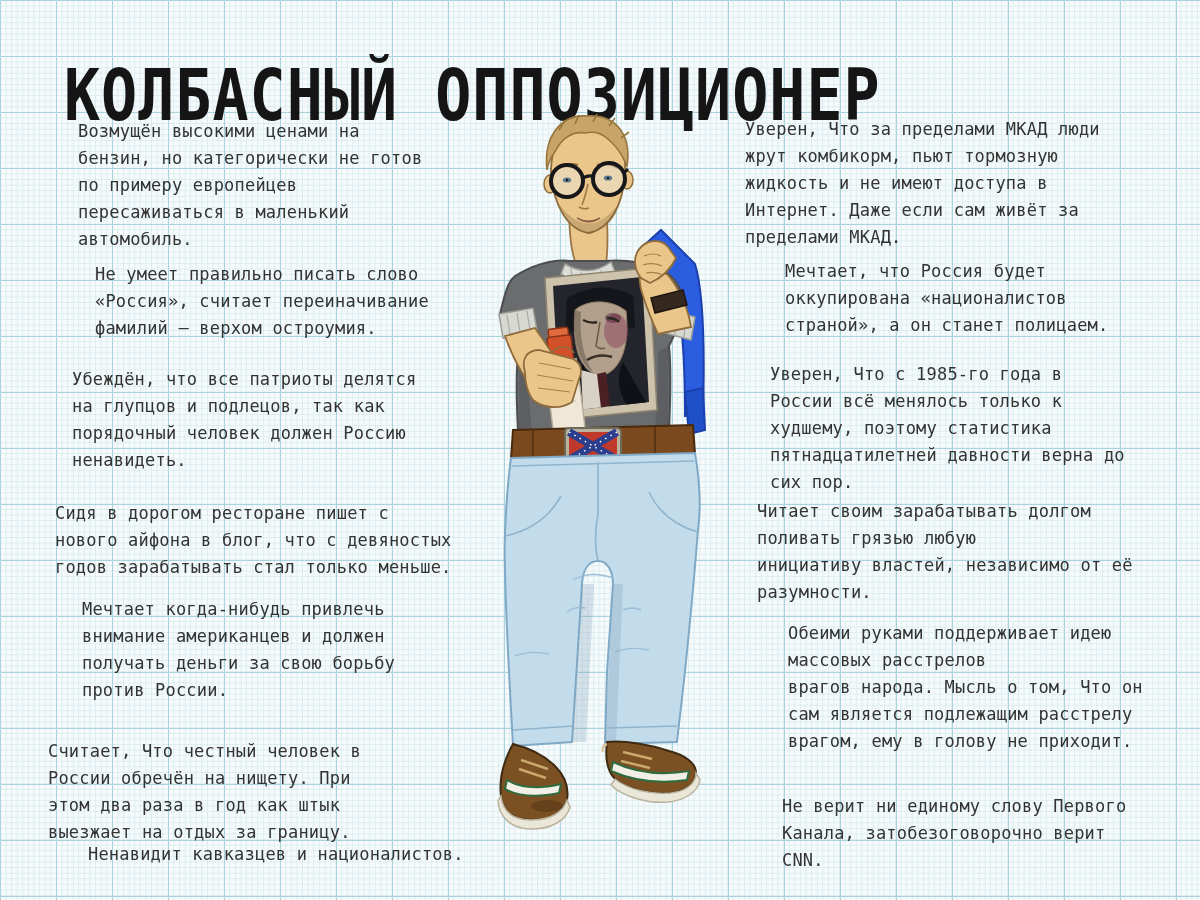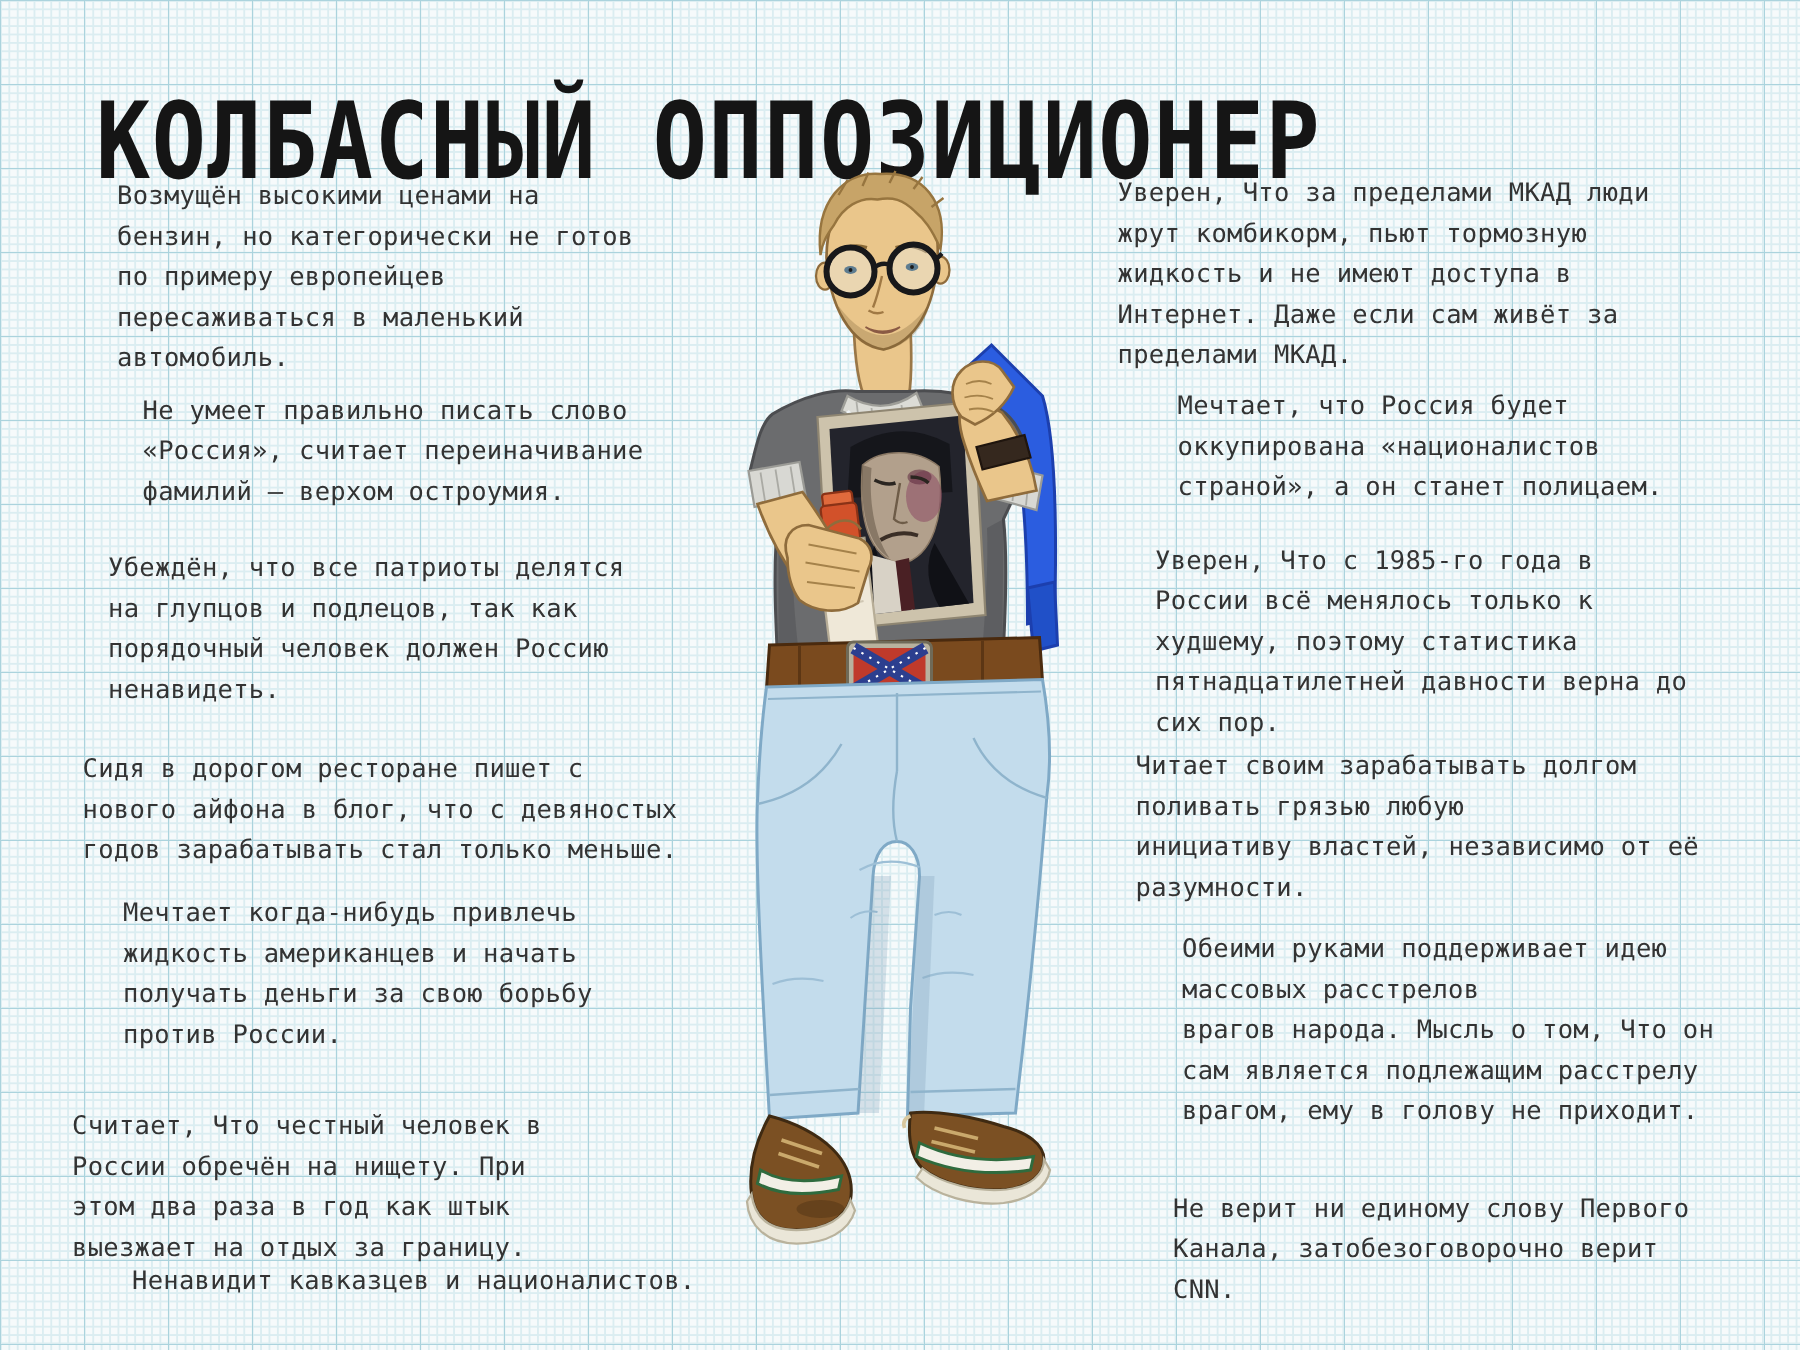--- a/index.html
+++ b/index.html
@@ -56,21 +56,21 @@
 «Россия», считает переиначивание
 фамилий — верхом остроумия.</div>
 <div class="fact b3">Убеждён, что все патриоты делятся
 на глупцов и подлецов, так как
 порядочный человек должен Россию
 ненавидеть.</div>
 <div class="fact b4">Сидя в дорогом ресторане пишет с
 нового айфона в блог, что с девяностых
 годов зарабатывать стал только меньше.</div>
 <div class="fact b5">Мечтает когда-нибудь привлечь
-жидкость американцев и начать
+внимание американцев и должен
 получать деньги за свою борьбу
 против России.</div>
 <div class="fact b6">Считает, Что честный человек в
 России обречён на нищету. При
 этом два раза в год как штык
 выезжает на отдых за границу.</div>
 <div class="fact b7">Ненавидит кавказцев и националистов.</div>
 
 <div class="fact b8">Уверен, Что за пределами МКАД люди
 жрут комбикорм, пьют тормозную

